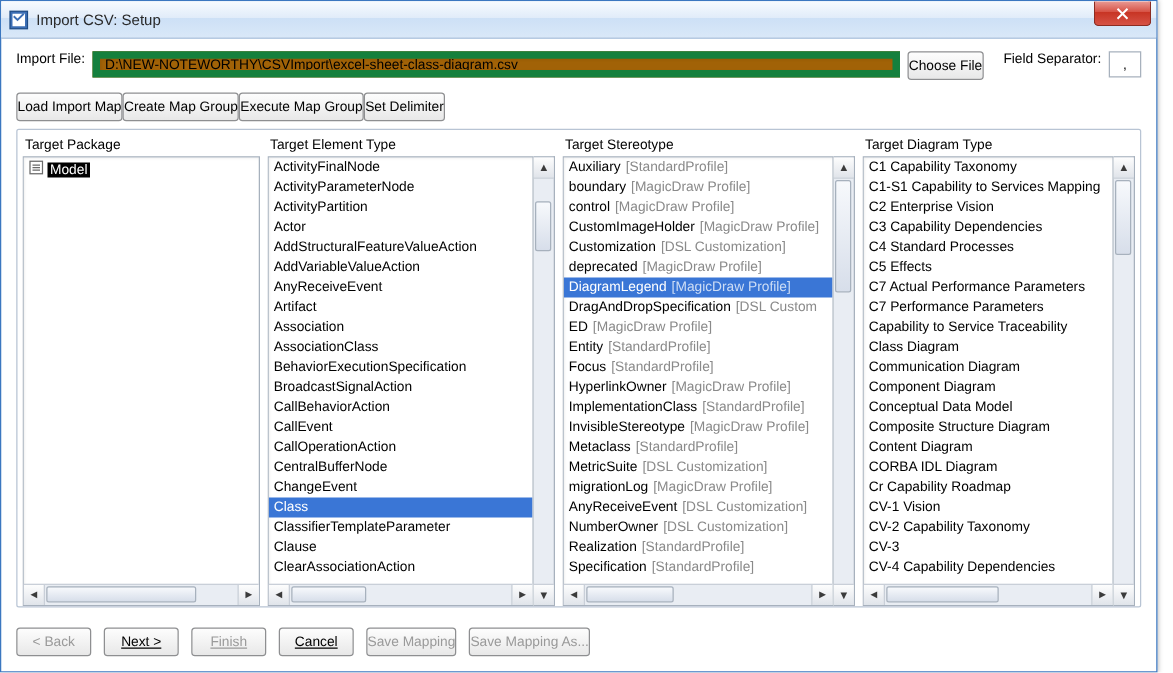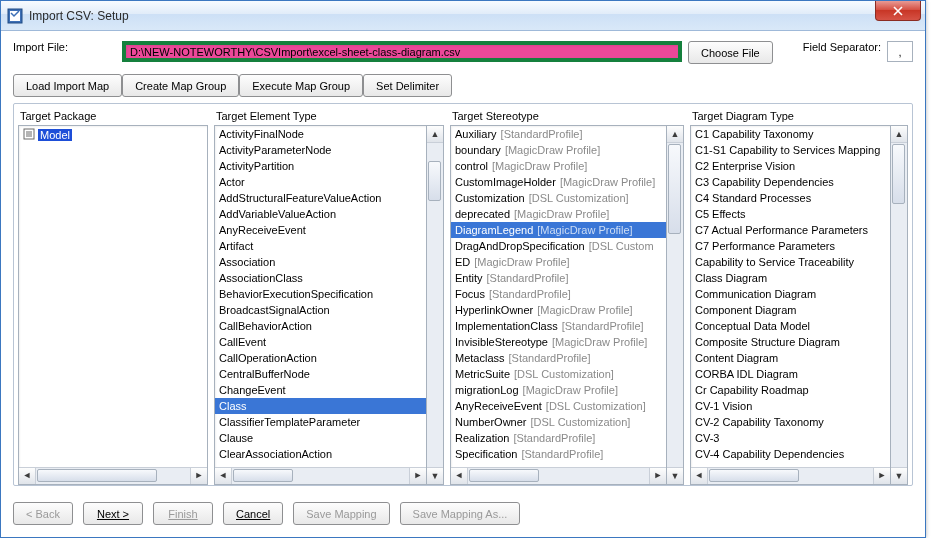--- a/index.html
+++ b/index.html
@@ -34,30 +34,29 @@
     color:#fff; font-weight:bold;
     margin-right:4px;
   }
   .content {
     flex:1; padding: 10px 12px 8px 12px;
     display:flex; flex-direction:column;
   }
   .row-top { display:flex; align-items:flex-start; gap:6px; margin-bottom:10px; }
   .lbl { color:#000; white-space:nowrap; }
   .txt {
-    flex:1; height:21px; border:4px solid #15803d;
-    padding:2px 4px; background:#ec4899;
+    flex:1; height:21px; border:6px solid #15803d;
+    padding:2px 4px; background:#a16207;
     box-shadow: inset 1px 1px 2px rgba(0,0,0,0.08);
-    margin-left: 48px;
   }
   .btn {
     background: linear-gradient(to bottom, #fdfdfd, #e8e8e8);
     border:1px solid #8e8f91;
     border-radius:3px;
-    padding:3px 12px;
+    padding:3px 0;
     height:23px;
     display:inline-flex;align-items:center;justify-content:center;
     color:#000;
     min-width:60px;
   }
   .btn.disabled { color:#9a9a9a; }
   .sep-box {
     width:26px;height:21px;border:1px solid #a7b1bd;background:#fff;
     text-align:center;line-height:18px;
   }
@@ -108,21 +107,21 @@
   .hscroll .thumb {
     height:13px;background:linear-gradient(#f7f9fc,#d7deea);
     border:1px solid #a7b1bd;border-radius:2px;position:absolute;top:1px;
   }
   .p1 { width:190px; }
   .p2 { width:230px; }
   .p3 { width:234px; }
   .p4 { flex:1; }
   .tree-item { padding:2px 4px; display:flex;align-items:center;gap:3px; }
   .tree-item.sel { }
-  .tree-item .lbltxt { background:#1d4ed8;color:#fff;padding:0 2px; }
+  .tree-item .lbltxt { background:#000000;color:#fff;padding:0 2px; }
   .footer {
     padding:8px 12px 12px 12px;
     display:flex;gap:10px;align-items:center;
   }
   .app-icon-svg { display:block; }
 </style>
 </head>
 <body>
 
 <div class="window">
@@ -142,21 +141,21 @@
           </svg>
       </div>
     </div>
   </div>
 
   <div class="content">
     <div class="row-top">
       <span class="lbl">Import File:</span>
       <input class="txt" type="text" value="D:\NEW-NOTEWORTHY\CSVImport\excel-sheet-class-diagram.csv" style="">
       <button class="btn">Choose File</button>
-      <span class="lbl" style="margin-left:24px">Field Separator:</span>
+      <span class="lbl" style="margin-left:10px">Field Separator:</span>
       <input class="sep-box" type="text" value="," style="">
     </div>
 
     <div class="row-buttons">
       <button class="btn">Load Import Map</button>
       <button class="btn">Create Map Group</button>
       <button class="btn">Execute Map Group</button>
       <button class="btn">Set Delimiter</button>
     </div>
 

